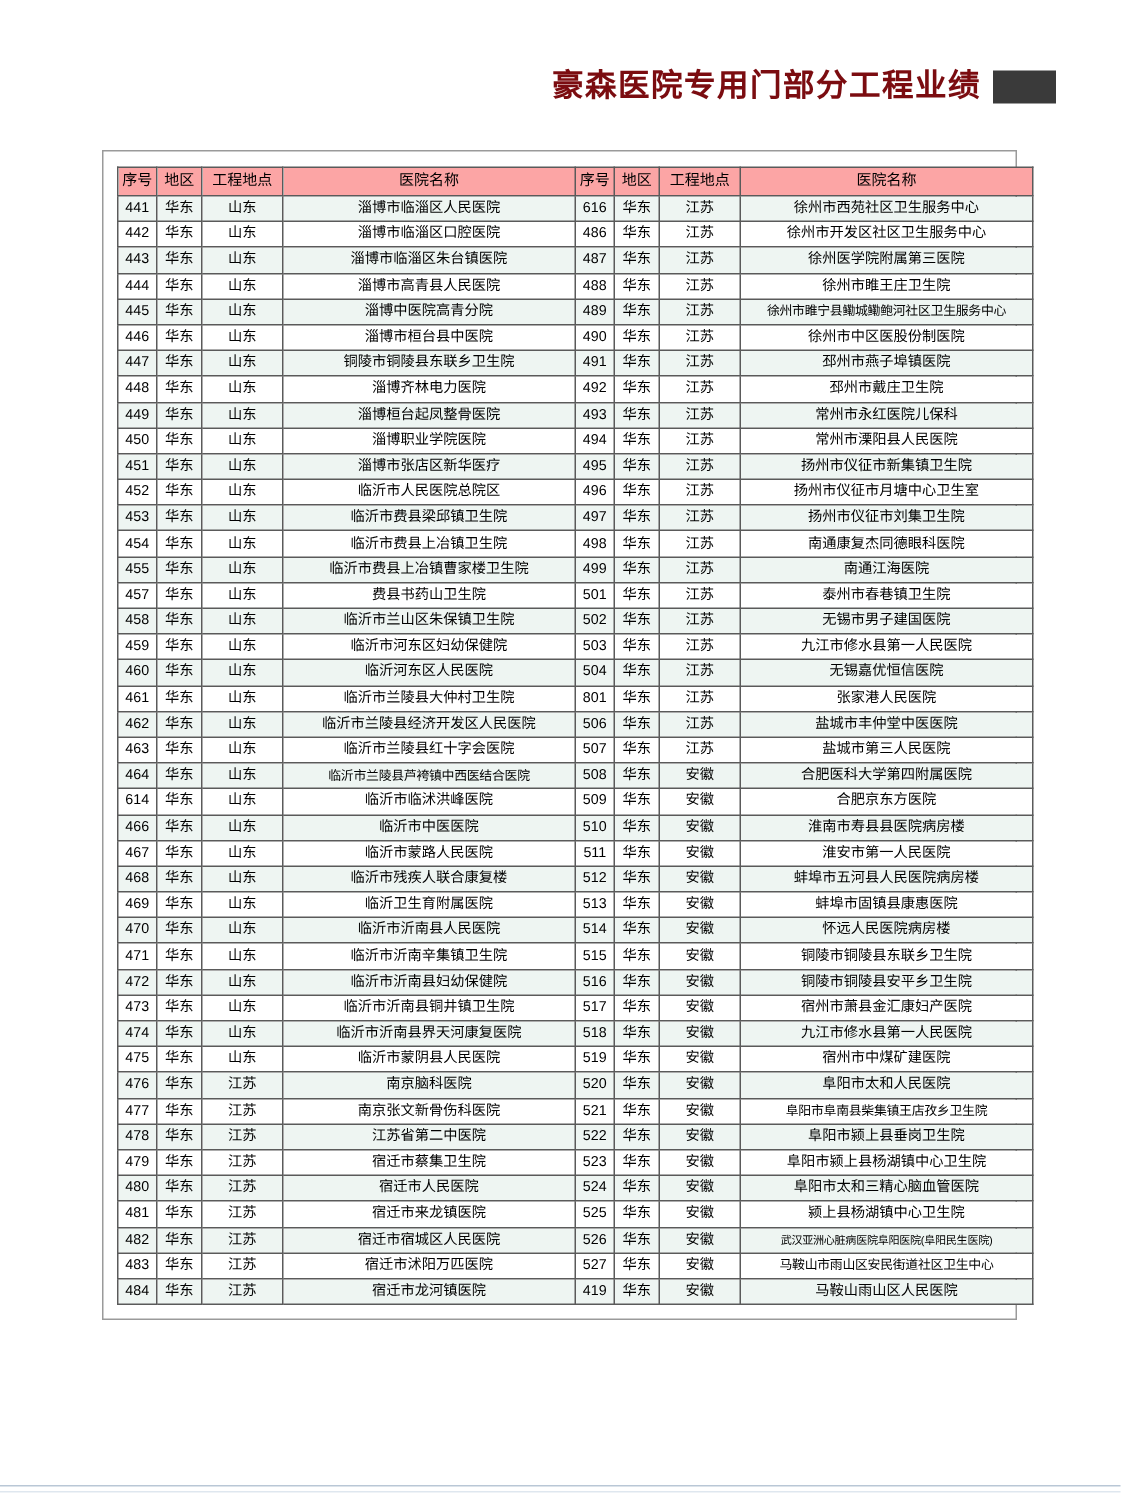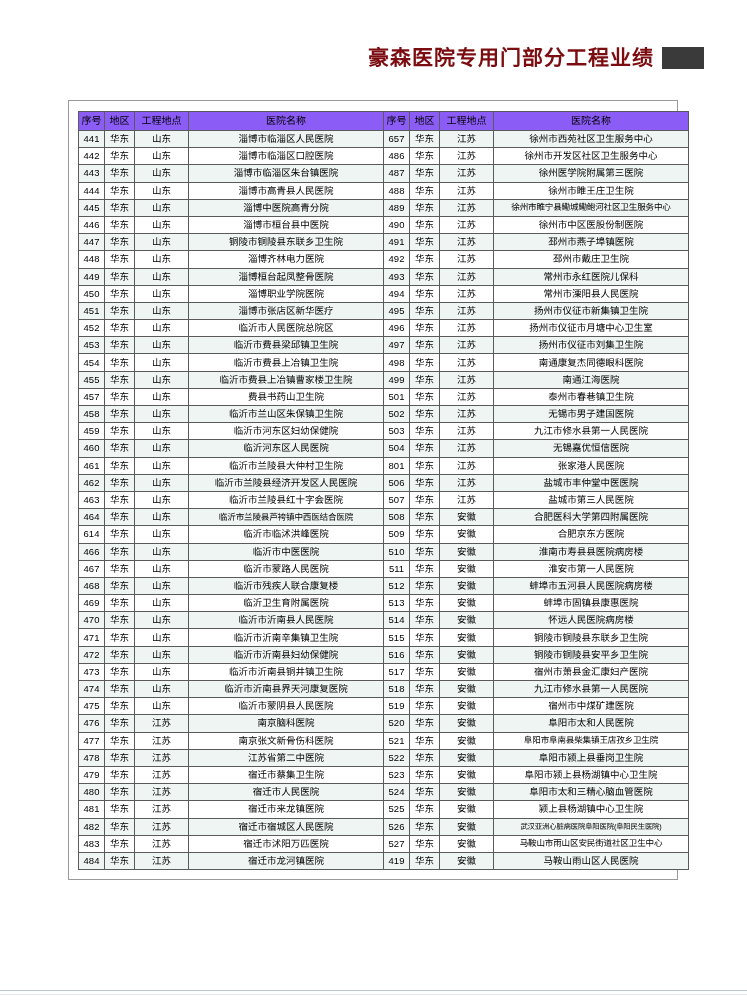--- a/index.html
+++ b/index.html
@@ -67,21 +67,21 @@
     border: 1px solid #5a5a5a;
     text-align: center;
     vertical-align: middle;
     height: 16.2px;
     line-height: 1.05;
     padding: 0 1px;
     overflow: hidden;
     white-space: nowrap;
   }
   table.grid th {
-    background: #8b5cf6;
+    background: #fca5a5;
     font-weight: normal;
     font-size: 10px;
     height: 18px;
   }
   
   table.grid tbody tr:nth-child(odd) td {
     background: #eef5f2;
   }
   table.grid tbody tr:nth-child(even) td {
     background: #ffffff;
@@ -146,21 +146,21 @@
         <th>工程地点</th>
         <th class="name">医院名称</th>
       </tr>
     </thead>
     <tbody id="tbody">
         <tr>
           <td>441</td>
           <td>华东</td>
           <td>山东</td>
           <td class="name">淄博市临淄区人民医院</td>
-          <td>657</td>
+          <td>616</td>
           <td>华东</td>
           <td>江苏</td>
           <td class="name">徐州市西苑社区卫生服务中心</td>
         </tr>
         <tr>
           <td>442</td>
           <td>华东</td>
           <td>山东</td>
           <td class="name">淄博市临淄区口腔医院</td>
           <td>486</td>

